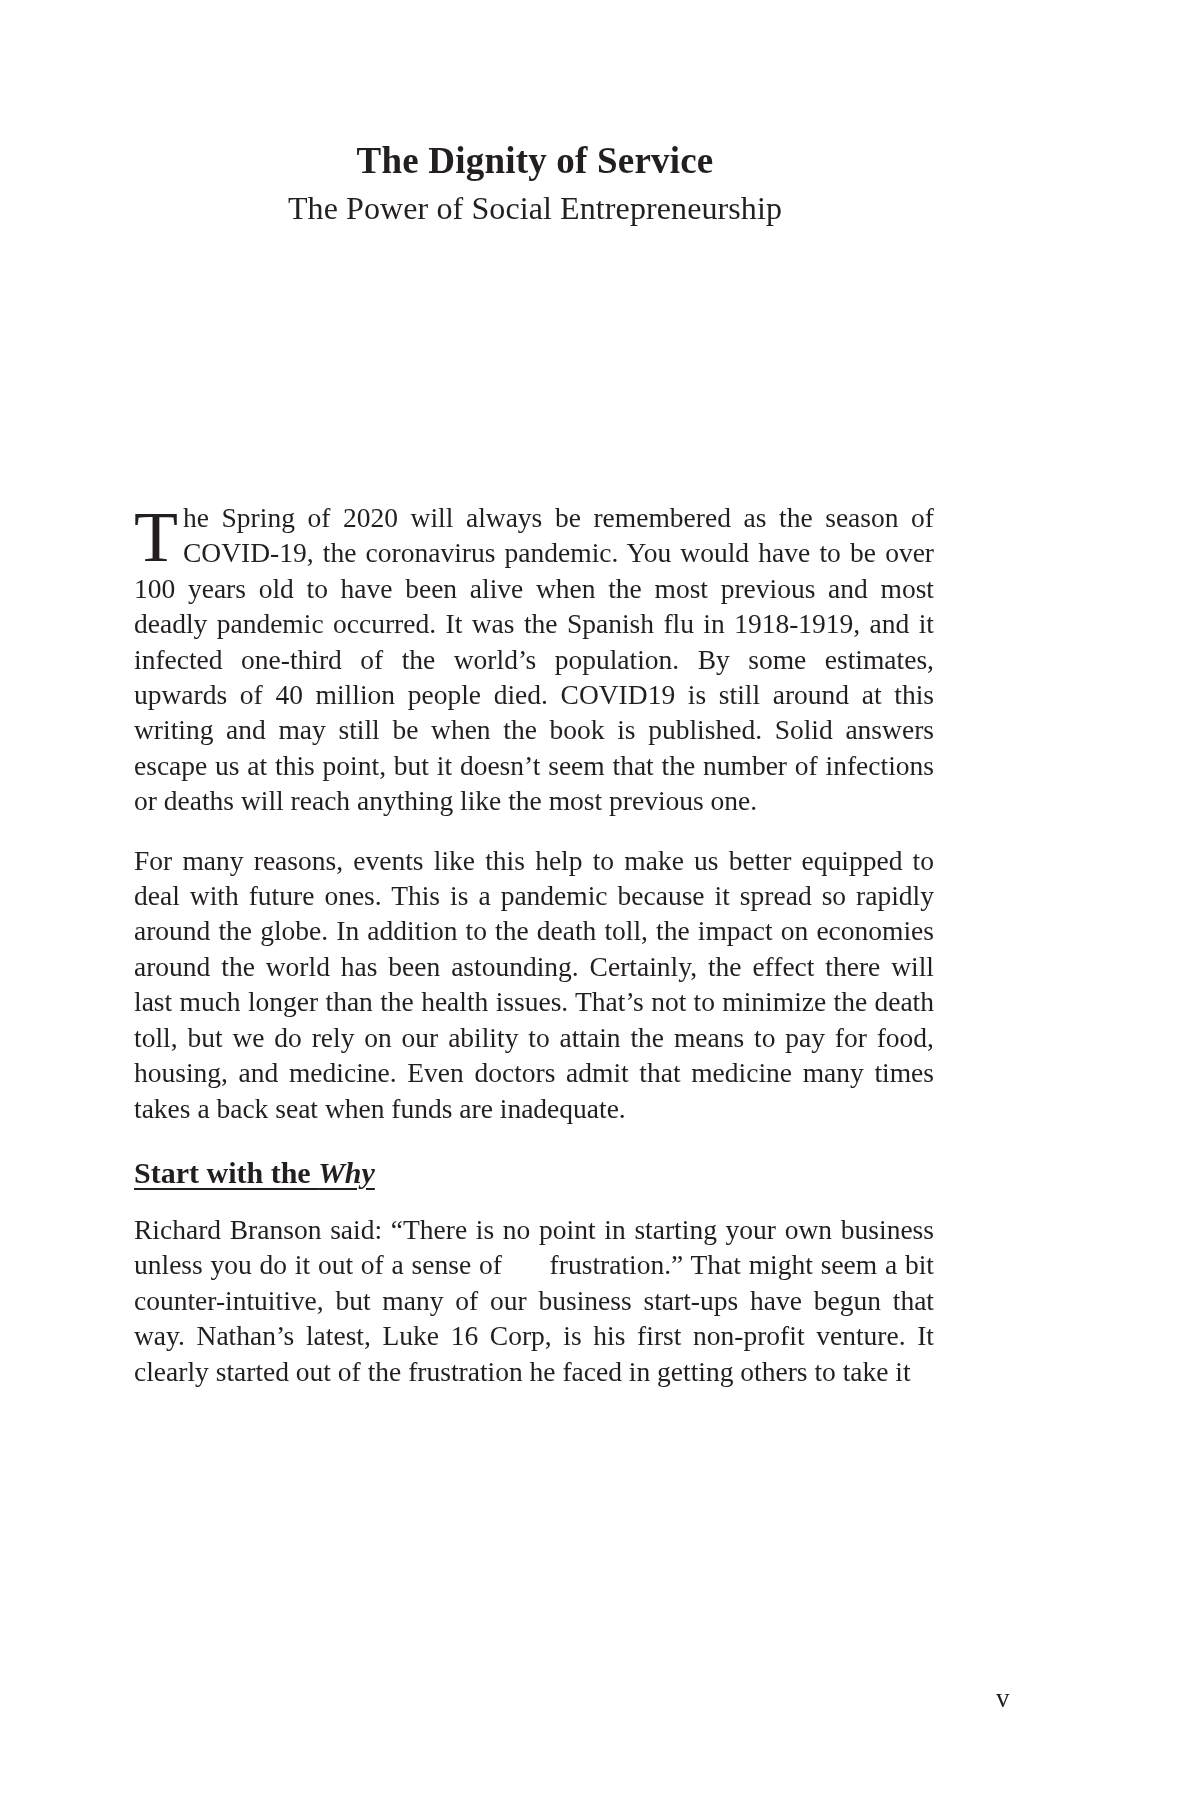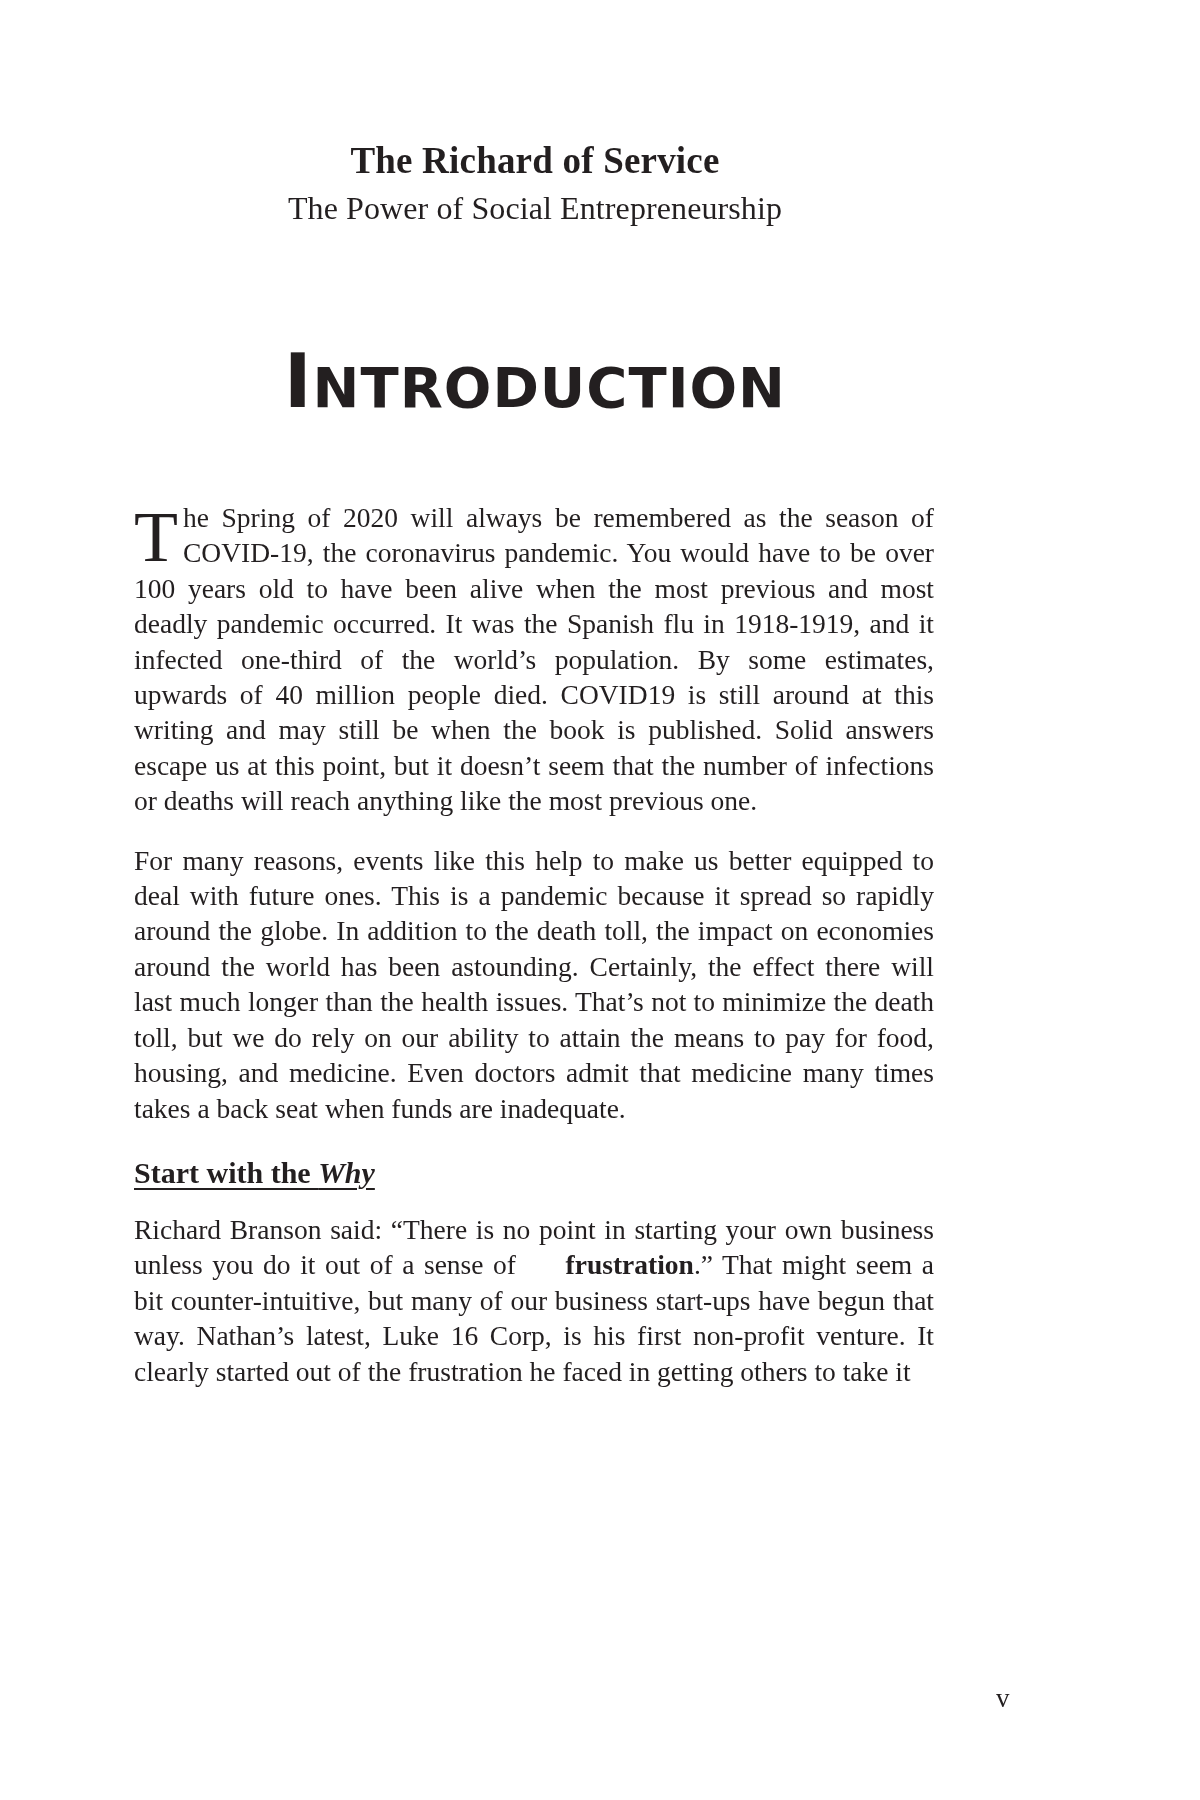--- a/index.html
+++ b/index.html
@@ -124,46 +124,43 @@
   h2.subhead .u {
     text-decoration: underline;
     text-underline-offset: 5px;
     text-decoration-thickness: 2px;
   }
   h2.subhead .why {
     font-style: italic;
     font-weight: bold;
   }
 
-  strong.tight { font-weight: bold; margin-left: 40px; }
+  strong.tight { font-weight: normal; margin-left: 40px; }
 
   
   .folio {
     position: absolute;
     right: 190px;
     bottom: 86px;
     font-family: "Liberation Serif", "DejaVu Serif", serif;
     font-size: 27px;
     color: #231f20;
     letter-spacing: 0.5px;
   }
 </style>
 </head>
 <body>
 
 <div class="page">
 
   <div class="running-head">
-    <div class="rh-title">The Richard of Service</div>
+    <div class="rh-title">The Dignity of Service</div>
     <div class="rh-sub">The Power of Social Entrepreneurship</div>
   </div>
 
-  <div class="chapter-title">
-    <span class="cap">I</span><span class="rest">NTRODUCTION</span>
-  </div>
 
   <div class="body-col">
 
     <p class="body dropcap-para last-line-natural"><span class="dropcap">T</span><span>he Spring of 2020 will always be remembered as the season of COVID-19, the coronavirus pandemic. You would have to be over 100 years old to have been alive when the most previous and most deadly pandemic occurred. It was the Spanish flu in 1918-1919, and it infected one-third of the world’s population. By some estimates, upwards of 40 million people died. COVID19 is still around at this writing and may still be when the book is published. Solid answers escape us at this point, but it doesn’t seem that the number of infections or deaths will reach anything like the most previous one.</span></p>
 
     <p class="body last-line-natural">For many reasons, events like this help to make us better equipped to deal with future ones. This is a pandemic because it spread so rapidly around the globe. In addition to the death toll, the impact on economies around the world has been astounding. Certainly, the effect there will last much longer than the health issues. That’s not to minimize the death toll, but we do rely on our ability to attain the means to pay for food, housing, and medicine. Even doctors admit that medicine many times takes a back seat when funds are inadequate.</p>
 
     <h2 class="subhead"><span class="u"><span>Start with the </span><span class="why">Why</span></span></h2>
 
     <p class="body last-line-natural"><span>Richard Branson said: “There is no point in starting your own business unless you do it out of a sense of </span><strong class="tight">frustration</strong><span>.” That might seem a bit counter-intuitive, but many of our business start-ups have begun that way. Nathan’s latest, Luke 16 Corp, is his first non-profit venture. It clearly started out of the frustration he faced in getting others to take it</span></p>

